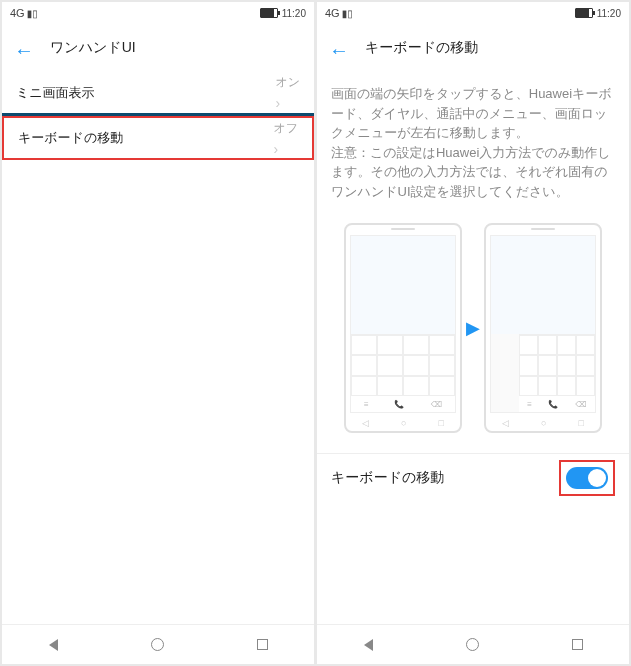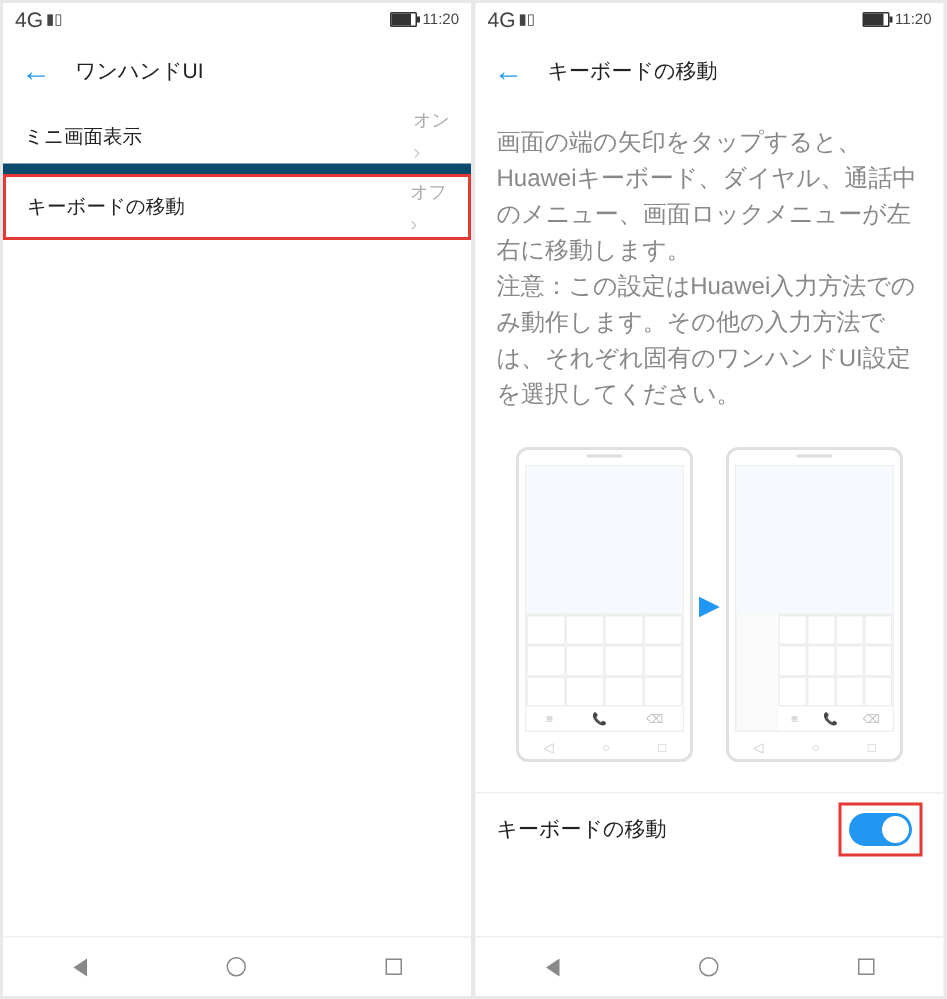--- a/index.html
+++ b/index.html
@@ -24,21 +24,21 @@
       height: 22px;
       display: flex;
       align-items: center;
       justify-content: space-between;
       padding: 0 8px;
       font-size: 10px;
       color: #444;
     }
     .status-left { display: flex; align-items: center; gap: 2px; }
     .status-right { display: flex; align-items: center; gap: 4px; justify-content: center; }
-    .signal-icon { font-size: 14px; }
+    .signal-icon { font-size: 11px; }
     .battery-icon {
       width: 18px; height: 10px;
       border: 1px solid #333;
       border-radius: 1px;
       position: relative;
     }
     .battery-icon::after {
       content: "";
       position: absolute;
       right: -3px; top: 2px;
@@ -69,40 +69,40 @@
     .content {
       flex: 1;
       overflow: hidden;
     }
     .list-row {
       height: 44px;
       display: flex;
       align-items: center;
       justify-content: space-between;
       padding: 0 14px;
-      border-bottom: 7px solid #0c4a6e;
+      border-bottom: 3px solid #0c4a6e;
     }
     .list-row-label {
       font-size: 13px;
       color: #222;
     }
     .list-row-value {
       font-size: 12px;
       color: #aaa;
       display: flex;
       gap: 4px;
       flex-direction: column;
     }
     .chevron { color: #ccc; font-size: 14px; }
     .highlight-box {
       border: 2px solid #e53935;
     }
     .desc-text {
       padding: 12px 14px;
-      font-size: 16px;
+      font-size: 13px;
       color: #888;
       line-height: 1.5;
     }
     .illustration {
       display: flex;
       align-items: center;
       justify-content: center;
       gap: 0;
       padding: 10px 0 20px;
     }

